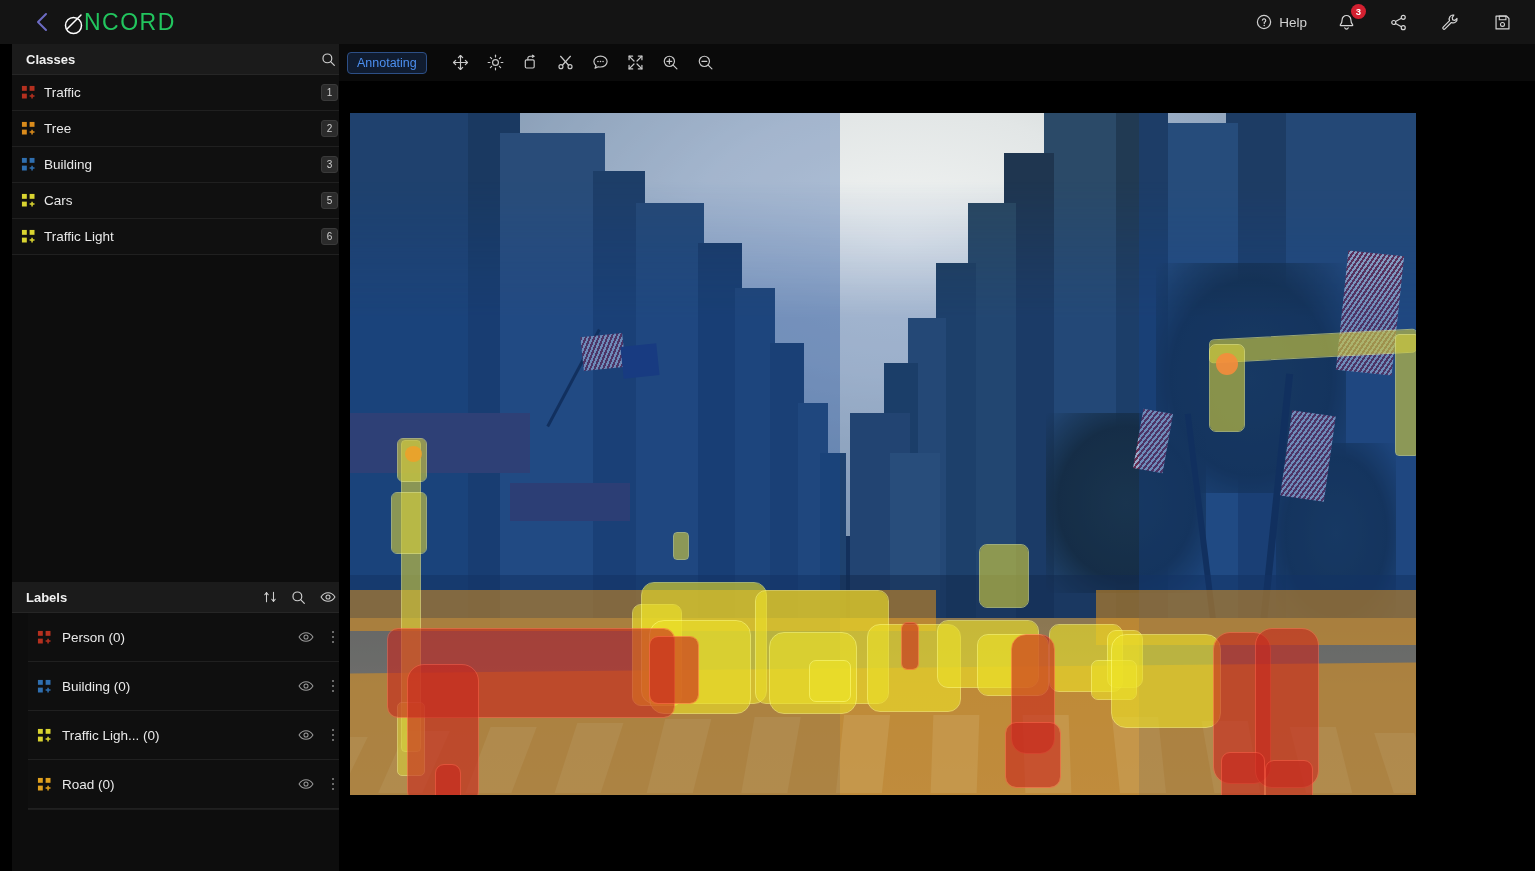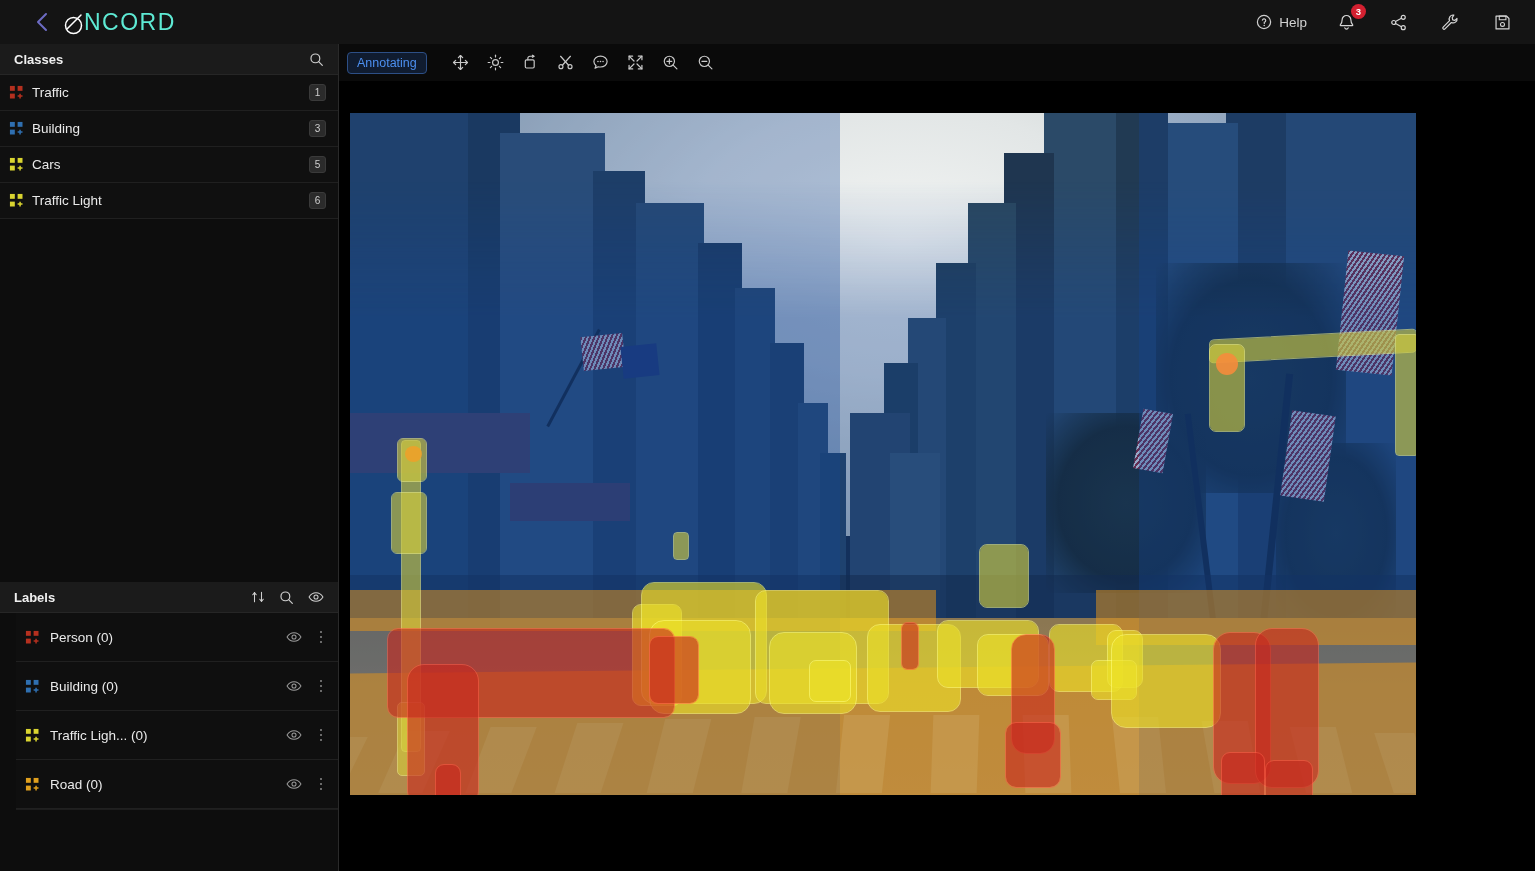--- a/index.html
+++ b/index.html
@@ -18,21 +18,21 @@
     background: #141414;
     display: flex; align-items: center;
   }
   .back-chevron {
     width: 28px; height: 28px; margin-left: 28px;
     display: flex; align-items: center; justify-content: center;
     cursor: pointer;
   }
   .logo {
     margin-left: 8px;
-    font-size: 23px; letter-spacing: 1.5px; color: #5eead4;
+    font-size: 23px; letter-spacing: 1.5px; color: #22c55e;
     font-weight: 400; display: flex; align-items: center; gap: 1px;
   }
   .logo .eglyph { position: relative; display: inline-block; width: 19px; height: 19px; }
   .logo .eglyph svg { position: absolute; left: 0; top: 0; }
   .topbar-right {
     margin-left: auto; display: flex; align-items: center; gap: 26px;
     padding-right: 20px;
   }
   .help-btn {
     display: flex; align-items: center; gap: 7px;
@@ -46,21 +46,21 @@
     position: absolute; top: -5px; right: -7px;
     min-width: 15px; height: 15px; border-radius: 8px;
     background: #d32030; color: #fff;
     font-size: 9.5px; font-weight: 700;
     display: flex; align-items: center; justify-content: center;
     padding: 0 4px;
   }
 
   
   .sidebar {
-    position: absolute; left: 0; top: 44px; width: 339px; height: 827px;
+    position: absolute; left: 12px; top: 44px; width: 339px; height: 827px;
     background: #0d0d0d;
     border-right: 1px solid #2a2a2a;
     display: flex; flex-direction: column;
   }
   .panel-header {
     height: 31px; display: flex; align-items: center;
     padding: 0 14px 0 14px;
     background: #1b1b1b;
     border-bottom: 1px solid #262626;
     flex-shrink: 0;
@@ -281,20 +281,32 @@
             <rect x="1" y="1" width="5.2" height="5.2" fill="#b5301f"></rect>
             <rect x="9.2" y="1" width="5.2" height="5.2" fill="#b5301f"></rect>
             <rect x="1" y="9.2" width="5.2" height="5.2" fill="#b5301f"></rect>
             <path d="M11.8 9.2v5.2M9.2 11.8h5.2" stroke="#b5301f" stroke-width="1.6"></path>
           </svg>
         </span>
         <span class="cls-name">Traffic</span>
         <span class="kbd">1</span>
       </div>
 
+      <div class="class-row">
+        <span class="cls-icon">
+          <svg width="15" height="15" viewBox="0 0 16 16">
+            <rect x="1" y="1" width="5.2" height="5.2" fill="#d98b1c"></rect>
+            <rect x="9.2" y="1" width="5.2" height="5.2" fill="#d98b1c"></rect>
+            <rect x="1" y="9.2" width="5.2" height="5.2" fill="#d98b1c"></rect>
+            <path d="M11.8 9.2v5.2M9.2 11.8h5.2" stroke="#d98b1c" stroke-width="1.6"></path>
+          </svg>
+        </span>
+        <span class="cls-name">Tree</span>
+        <span class="kbd">2</span>
+      </div>
 
       <div class="class-row">
         <span class="cls-icon">
           <svg width="15" height="15" viewBox="0 0 16 16">
             <rect x="1" y="1" width="5.2" height="5.2" fill="#2f6fb0"></rect>
             <rect x="9.2" y="1" width="5.2" height="5.2" fill="#2f6fb0"></rect>
             <rect x="1" y="9.2" width="5.2" height="5.2" fill="#2f6fb0"></rect>
             <path d="M11.8 9.2v5.2M9.2 11.8h5.2" stroke="#2f6fb0" stroke-width="1.6"></path>
           </svg>
         </span>

